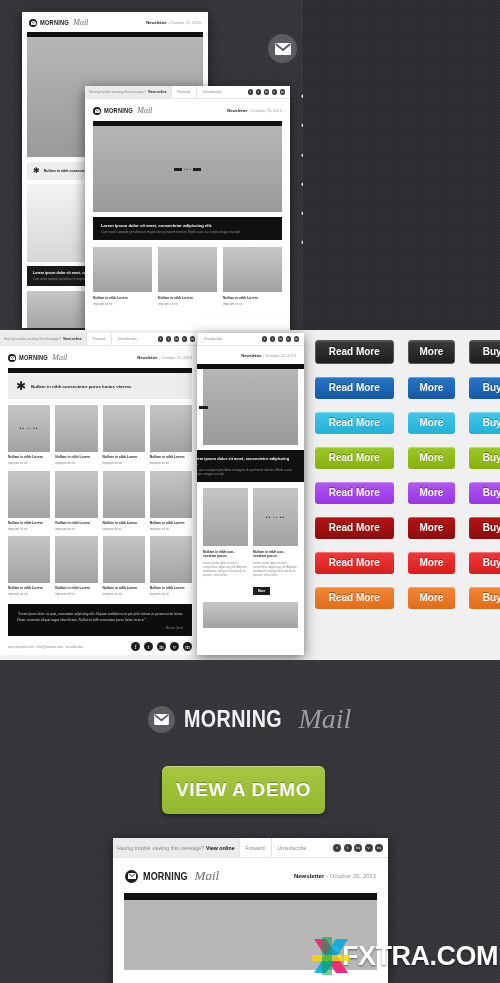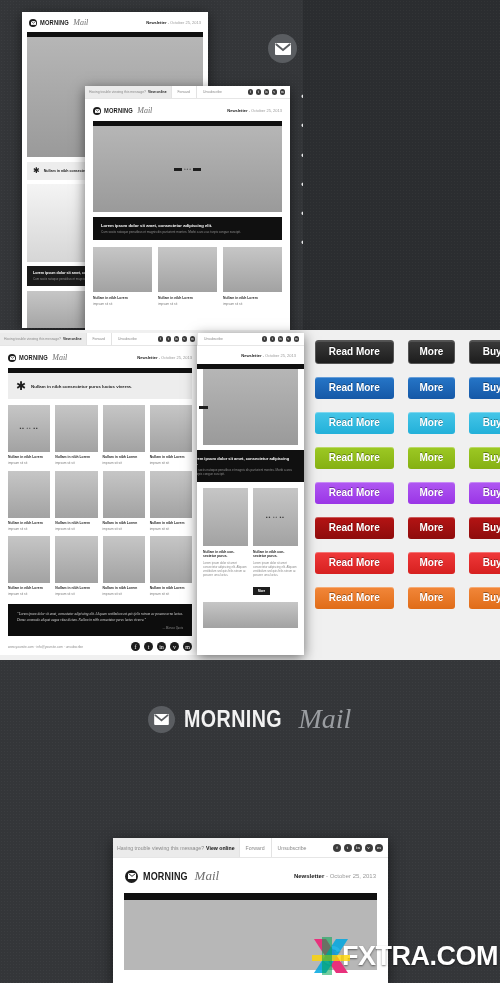--- a/index.html
+++ b/index.html
@@ -504,20 +504,23 @@
     <div class="logo-badge">
       <svg width="15" height="11" viewBox="0 0 16 12">
           <rect x="0" y="0" width="16" height="12" rx="1" fill="#fff"></rect>
           <path d="M0.8 1 L8 7 L15.2 1" stroke="#5a5d61" stroke-width="2" fill="none"></path>
         </svg>
     </div>
     <span class="logo-morning">MORNING</span>
     <span class="logo-mail">Mail</span>
   </div>
 
+  <div id="demo-btn">
+    <span>VIEW A DEMO</span>
+  </div>
 
   <div id="mock5" class="mock mock-shadow">
     <div class="mock-topbar">
       <div class="tb-left">
         <span>Having trouble viewing this message?</span>
         <span style="color:#111;font-weight:bold;">View online</span>
       </div>
       <div class="tb-link">Forward</div>
       <div class="tb-link">Unsubscribe</div>
       <div class="tb-social">

